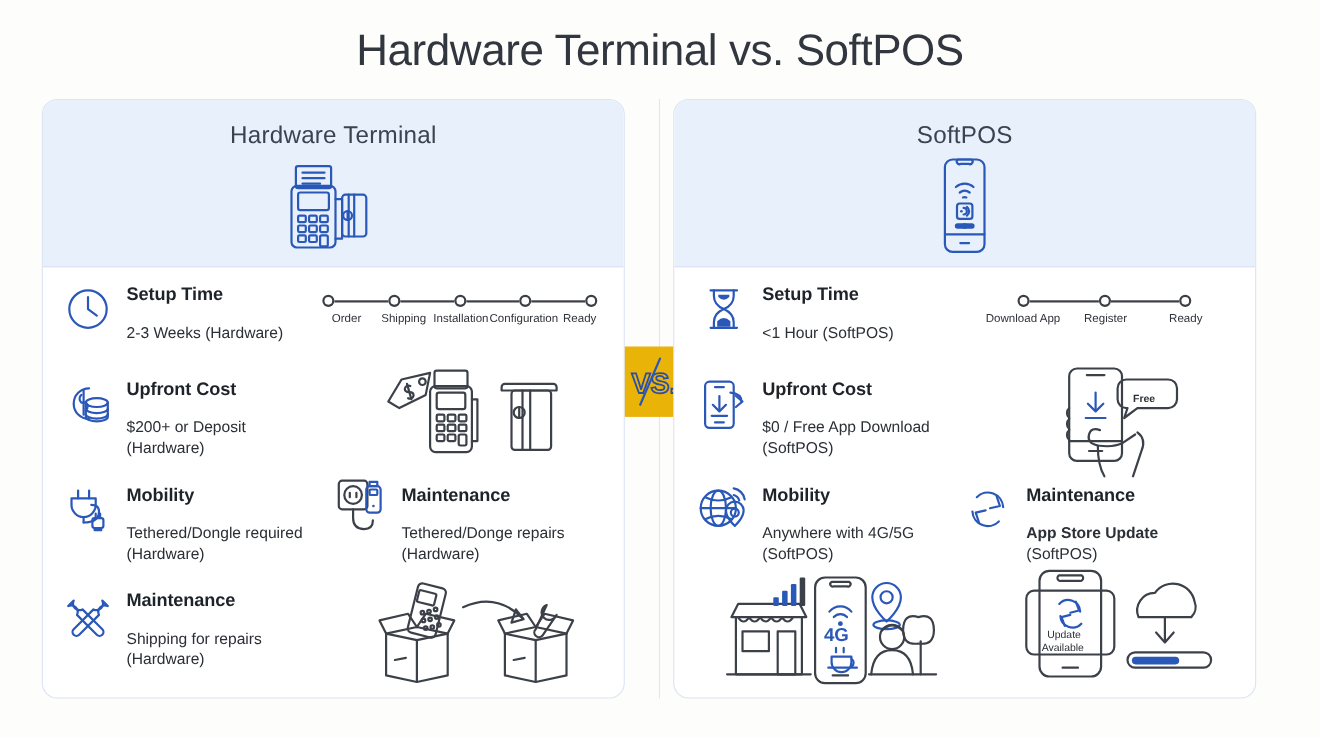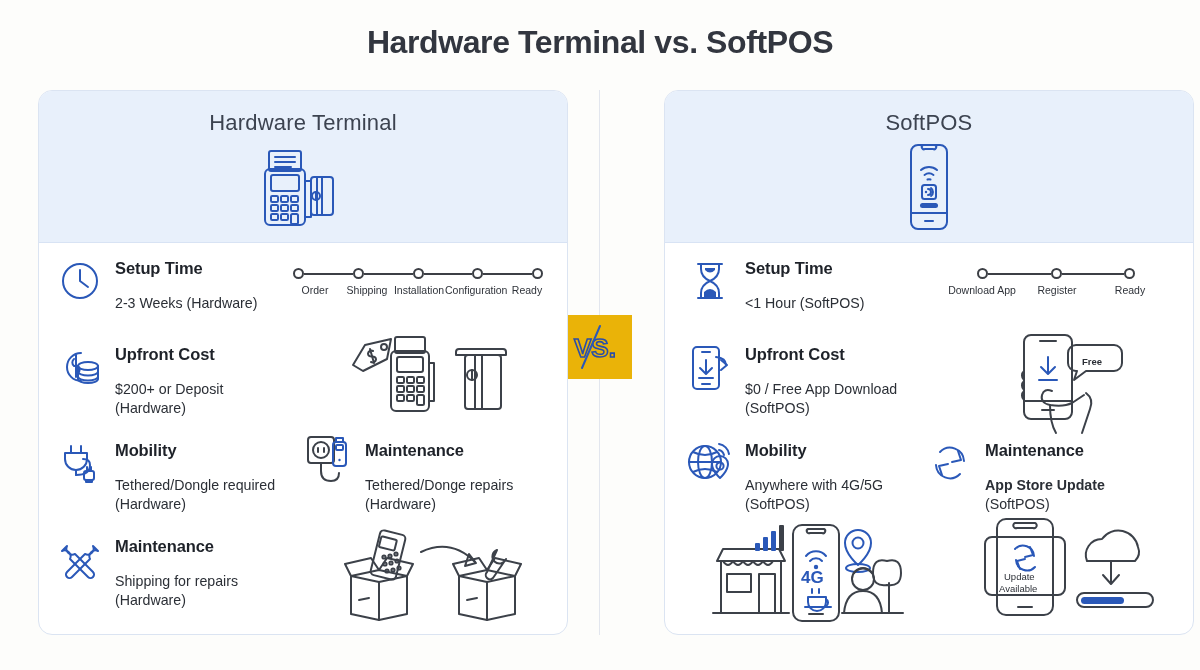--- a/index.html
+++ b/index.html
@@ -15,37 +15,37 @@
     width: 1200px;
     height: 670px;
     background: #fdfdfb;
   }
   .title {
     position: absolute;
     top: 24px;
     left: 0;
     width: 1200px;
     text-align: center;
-    font-size: 32px;
-    font-weight: 700;
+    font-size: 40px;
+    font-weight: 400;
     color: #32363f;
     letter-spacing: -0.4px;
   }
   .panel {
     position: absolute;
     top: 90px;
     width: 530px;
     height: 545px;
     background: #ffffff;
     border: 1px solid #dbe4f2;
     border-radius: 14px;
     overflow: hidden;
   }
   .panel.left { left: 38px; }
-  .panel.right { left: 664px; }
+  .panel.right { left: 612px; }
   .panel-head {
     height: 152px;
     background: #e8f0fb;
     border-bottom: 1px solid #d8e3f4;
     position: relative;
   }
   .panel-head-title {
     text-align: center;
     padding-top: 19px;
     font-size: 22px;

